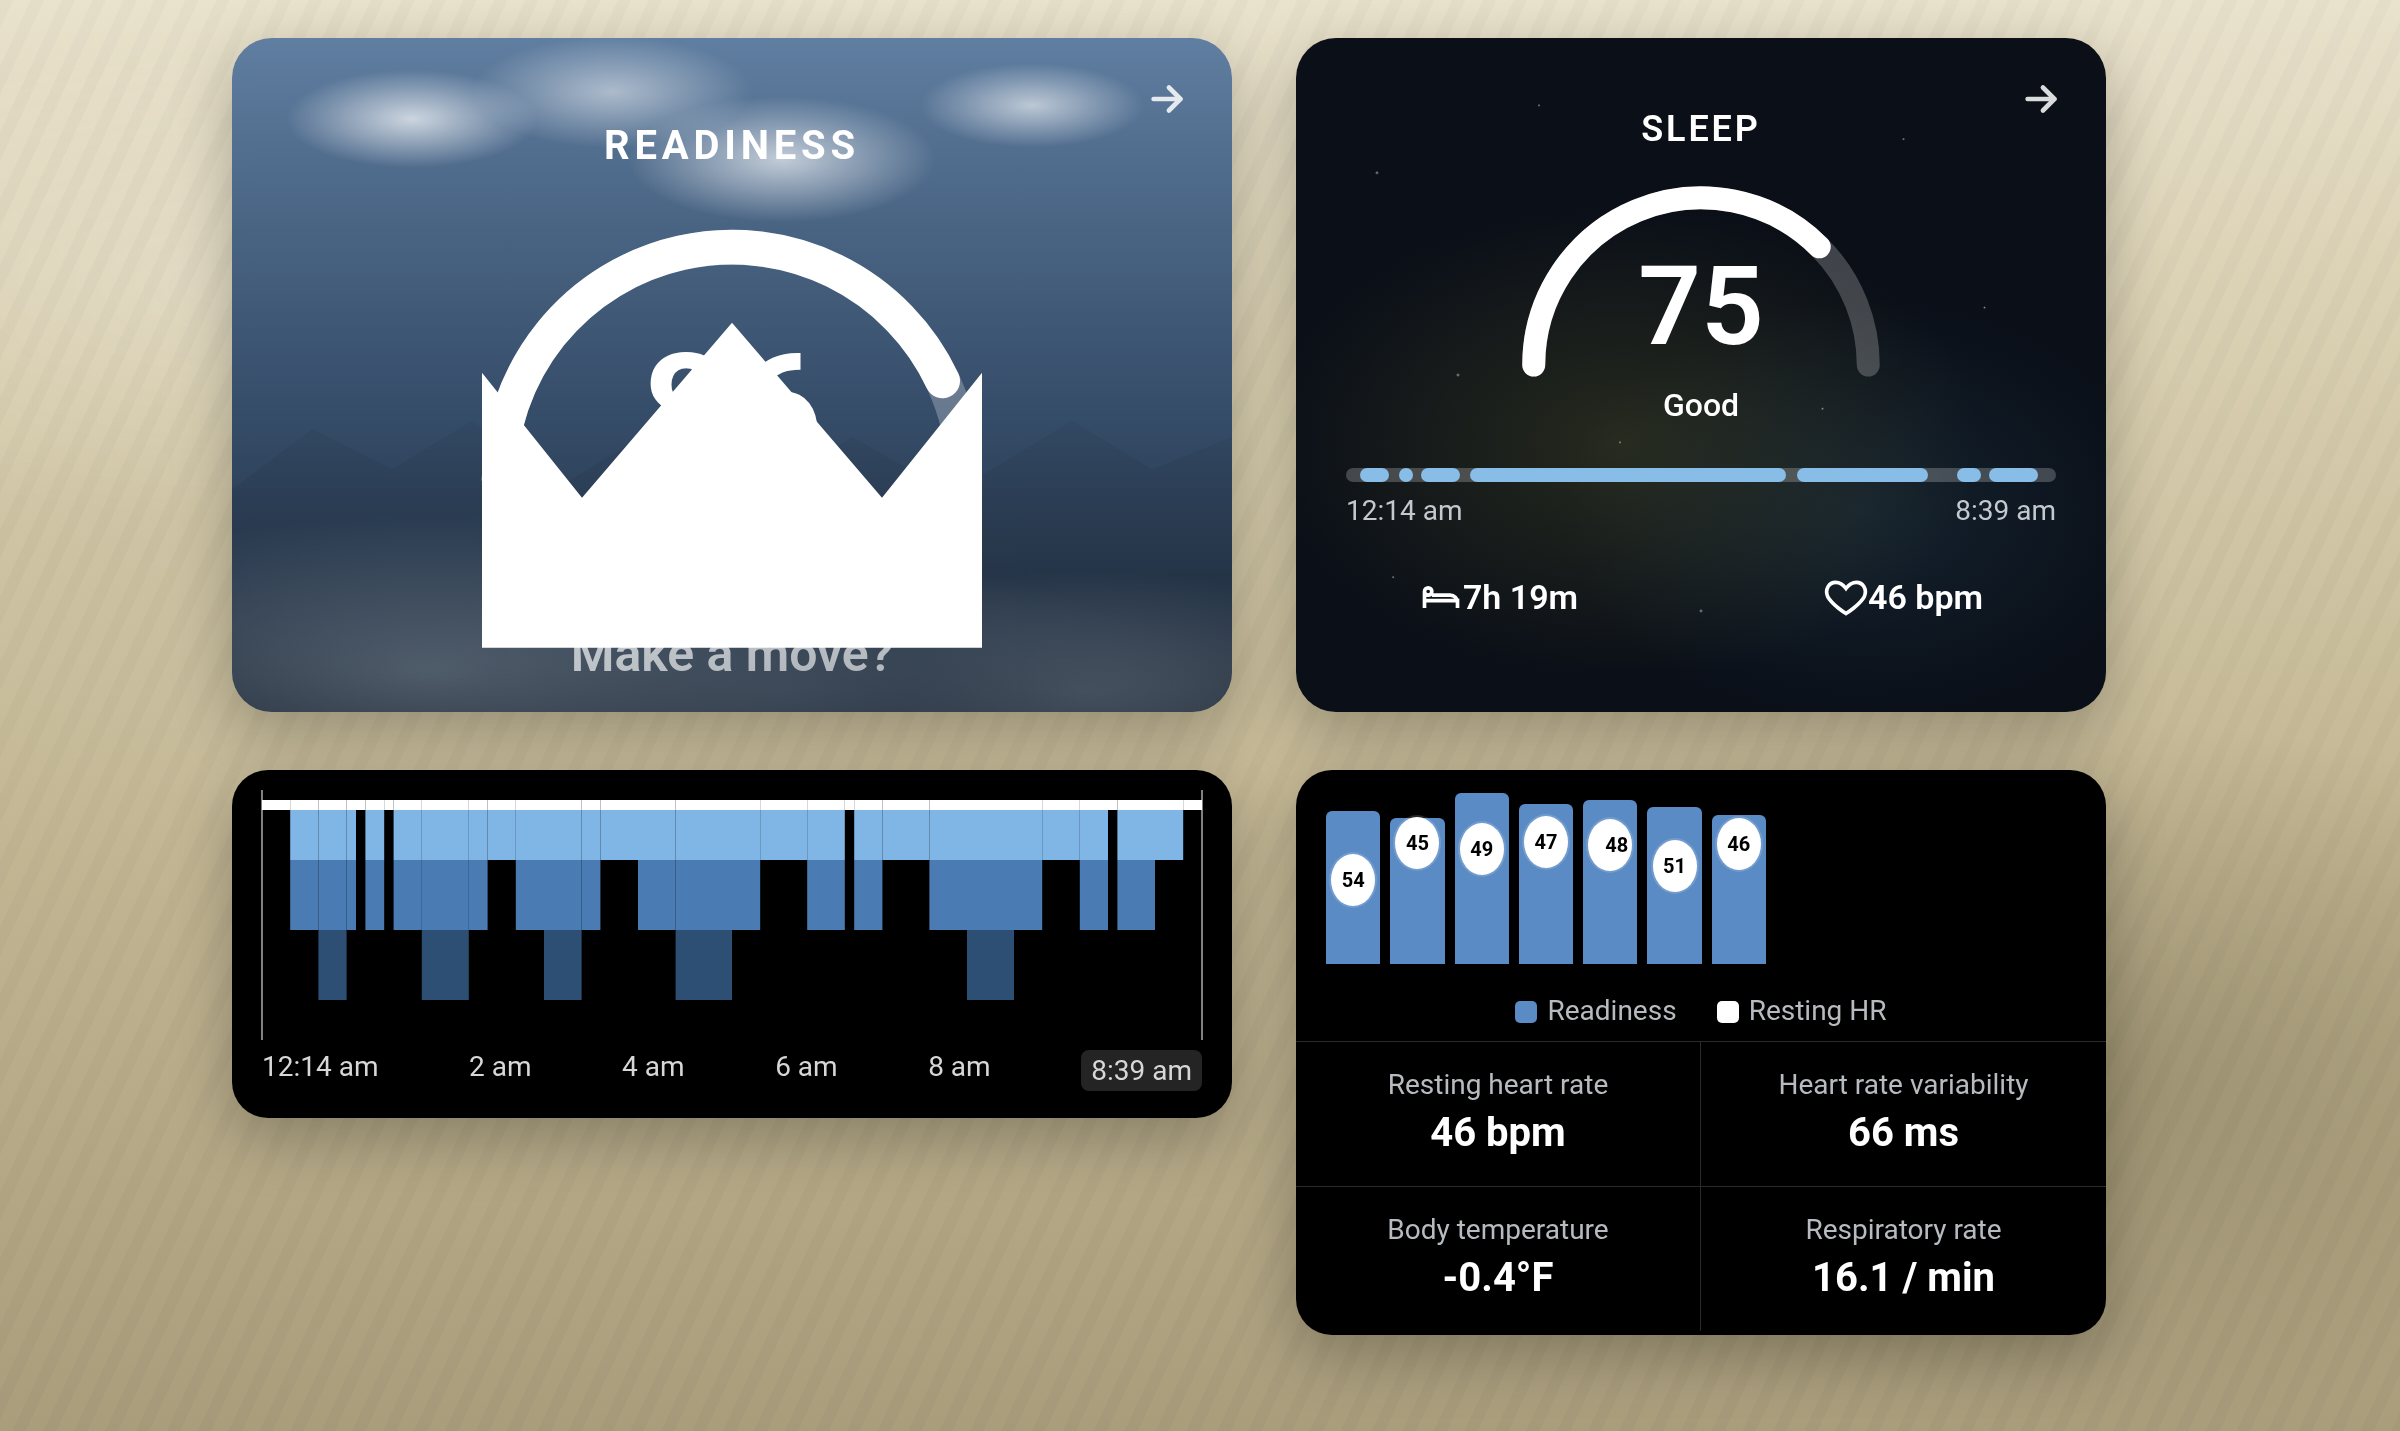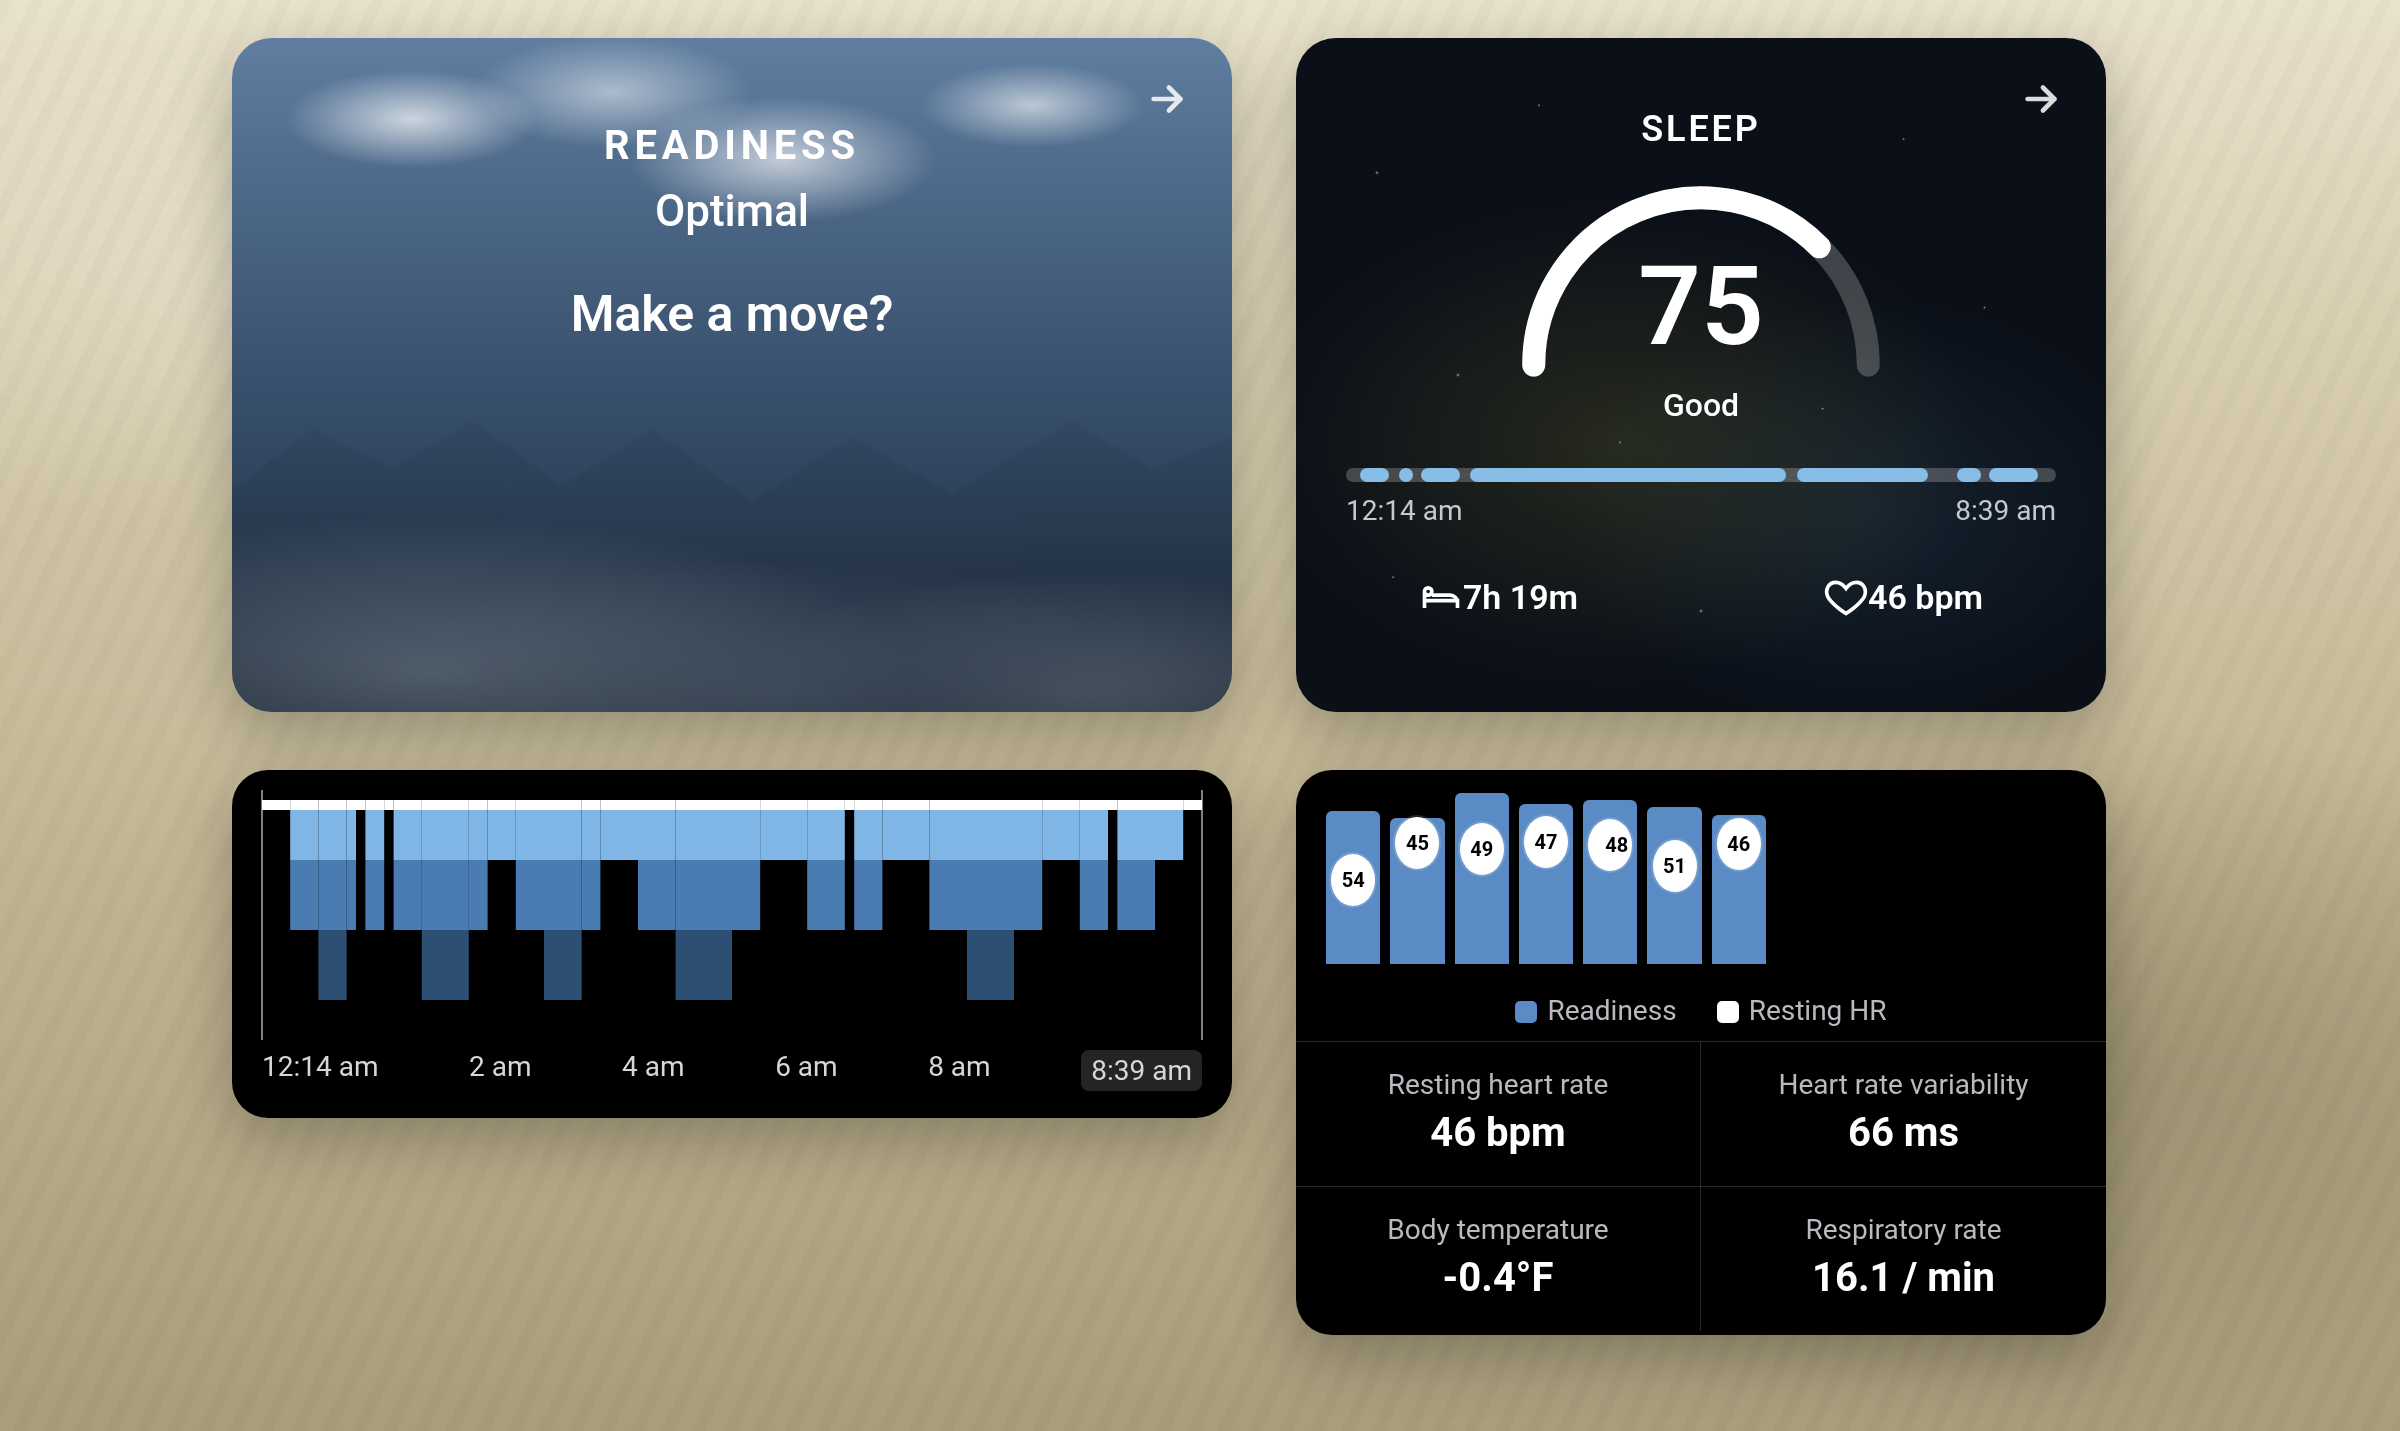--- a/index.html
+++ b/index.html
@@ -158,20 +158,32 @@
   <div class="card readiness">
     <div class="clouds"></div>
     <div class="mtn"></div>
     <div class="arrow">
       <svg viewBox="0 0 24 24" fill="none" stroke="#fff" stroke-width="2.4" stroke-linecap="round" stroke-linejoin="round">
           <path d="M5 12h14"></path>
           <path d="M13 6l6 6-6 6"></path>
         </svg>
     </div>
     <div class="title">READINESS</div>
+    <div class="gauge-wrap">
+      <svg viewBox="0 0 200 110">
+        <path d="M20 100 A80 80 0 0 1 180 100" stroke="rgba(255,255,255,0.25)" stroke-width="12" fill="none" stroke-linecap="round"></path>
+        <path id="readiness-arc" d="M 20 99.99999999999999 A 80 80 0 0 1 172.38616419728157 65.93765667479417" stroke="#ffffff" stroke-width="12" fill="none" stroke-linecap="round"></path>
+      </svg>
+      <div class="crown">
+        <svg width="52" height="40" viewBox="0 0 24 18" fill="#fff">
+            <path d="M2 4l4 5 6-7 6 7 4-5v11H2z"></path>
+          </svg>
+      </div>
+      <div class="score">86</div>
+    </div>
     <div class="status">Optimal</div>
     <div class="prompt">Make a move?</div>
   </div>
 
   <div class="card sleep">
     <div class="stars"></div>
     <div class="arrow">
       <svg viewBox="0 0 24 24" fill="none" stroke="#fff" stroke-width="2.4" stroke-linecap="round" stroke-linejoin="round">
           <path d="M5 12h14"></path>
           <path d="M13 6l6 6-6 6"></path>

